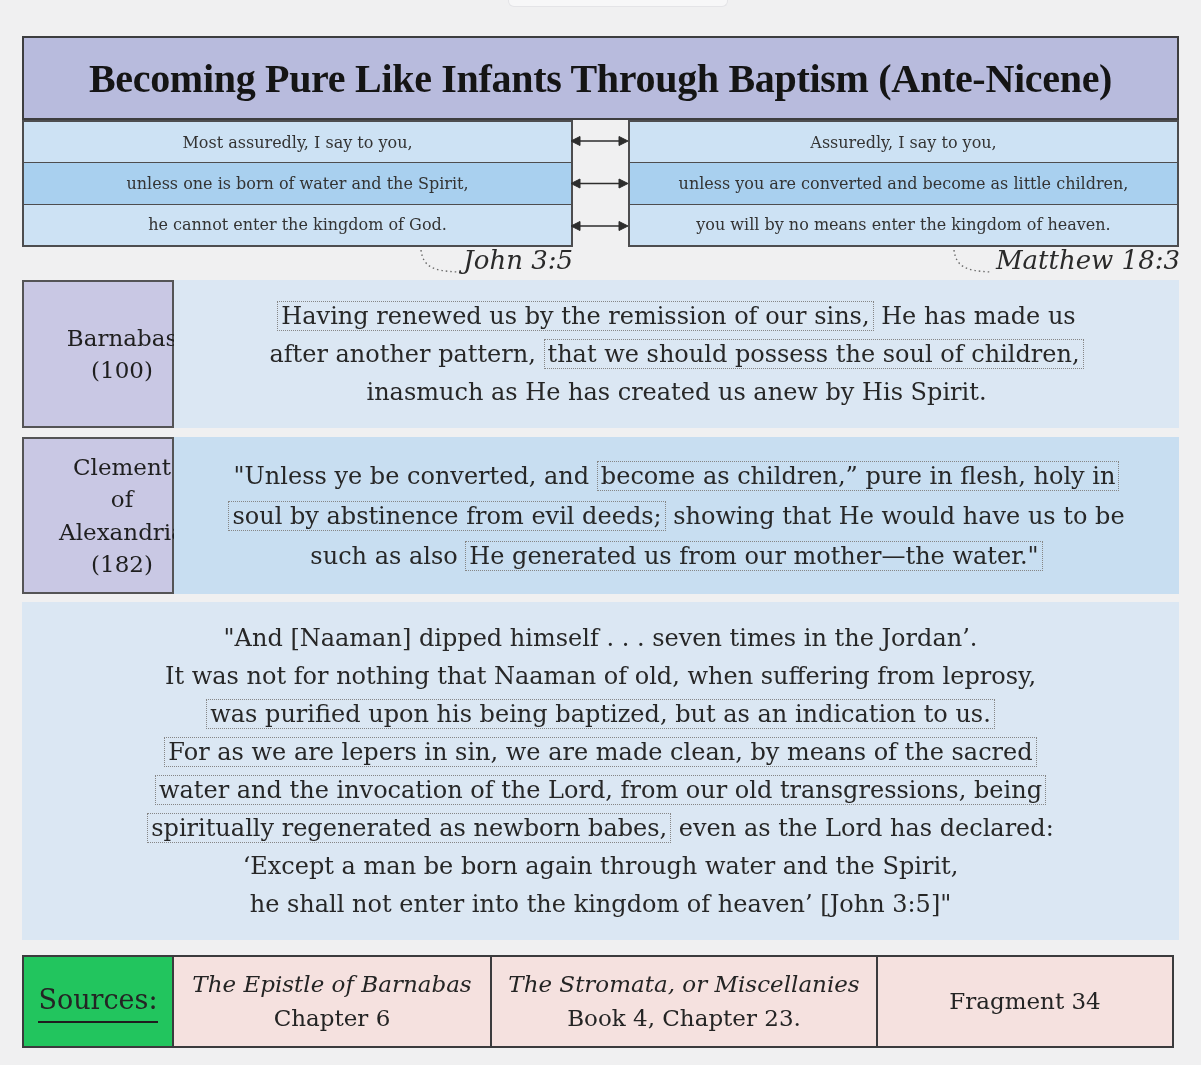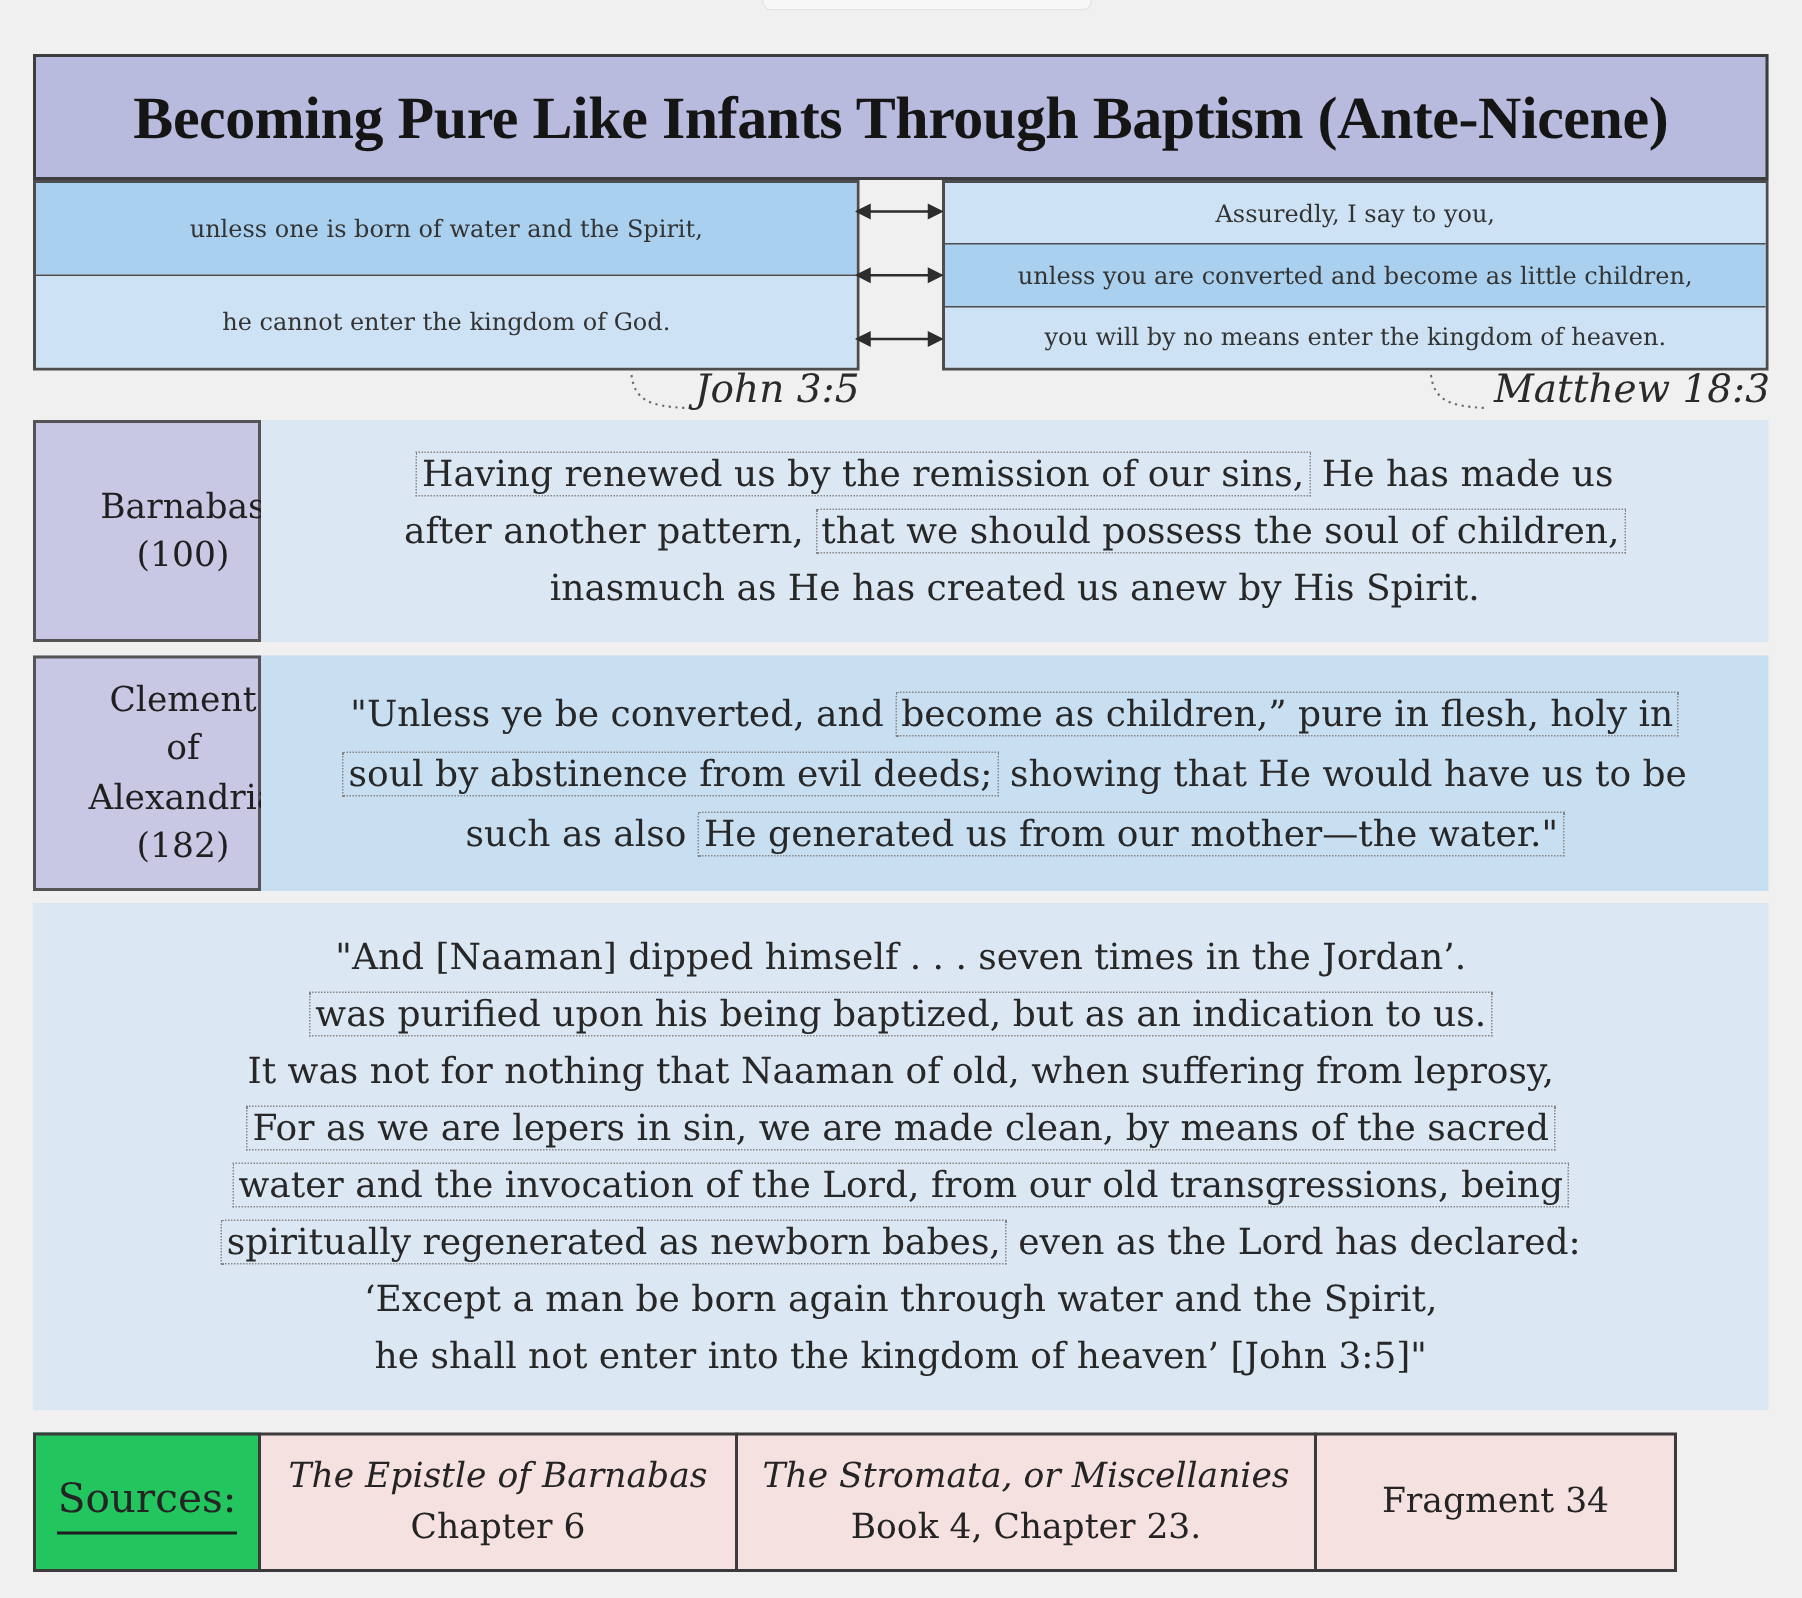--- a/index.html
+++ b/index.html
@@ -69,34 +69,35 @@
   .src-cell{
     box-sizing:border-box;border:2px solid #3b3b3d;background:#f5e1df;
     display:flex;flex-direction:column;align-items:center;justify-content:center;
     text-align:center;font-size:23px;color:#242424;line-height:1.45;
   }
   .src-cell + .src-cell{margin-left:-2px;}
   .src-label{width:152px;background:#22c55e;font-size:27px;flex-shrink:0;}
   .src-label .underline{border-bottom:2px solid #1e1e1e;padding-bottom:2px;}
   .src-c1{width:320px;}
   .src-c2{width:388px;}
-  .src-c3{width:242px;}
+  .src-c3{width:298px;}
   .src-title{font-style:italic;}
   .src-title.plain{font-style:normal;}
 </style>
 </head>
 <body>
 
 <div class="top-tab"></div>
 
 <div class="title-bar">
   <span class="t">Becoming Pure Like Infants Through Baptism (Ante-Nicene)</span>
 </div>
 
 <div class="scripture-col col-left">
+    <div class="scripture-row">Most assuredly, I say to you,</div>
     <div class="scripture-row scripture-row-accent">unless one is born of water and the Spirit,</div>
     <div class="scripture-row">he cannot enter the kingdom of God.</div>
   </div>
 <div class="scripture-col col-right">
     <div class="scripture-row">Assuredly, I say to you,</div>
     <div class="scripture-row scripture-row-accent">unless you are converted and become as little children,</div>
     <div class="scripture-row">you will by no means enter the kingdom of heaven.</div>
   </div>
 
 <svg class="arrows" width="59" height="127">
@@ -151,22 +152,22 @@
       </div>
       <div class="quote-panel lh40" style="background: rgb(200, 222, 241);">
         <div class="quote-line"><span class="seg">"Unless ye be converted, and </span><span class="seg boxed">become as children,” pure in flesh, holy in</span></div>
         <div class="quote-line"><span class="seg boxed">soul by abstinence from evil deeds;</span><span class="seg"> showing that He would have us to be</span></div>
         <div class="quote-line"><span class="seg">such as also </span><span class="seg boxed">He generated us from our mother—the water."</span></div>
       </div>
     </div>
     <div class="father-row" style="top: 602px; height: 338px;">
       <div class="quote-panel" style="background: rgb(219, 231, 243);">
         <div class="quote-line"><span class="seg">"And [Naaman] dipped himself . . . seven times in the Jordan’.</span></div>
+        <div class="quote-line"><span class="seg">It was not for nothing that Naaman of old, when suffering from leprosy,</span></div>
         <div class="quote-line"><span class="seg boxed">was purified upon his being baptized, but as an indication to us.</span></div>
-        <div class="quote-line"><span class="seg">It was not for nothing that Naaman of old, when suffering from leprosy,</span></div>
         <div class="quote-line"><span class="seg boxed">For as we are lepers in sin, we are made clean, by means of the sacred</span></div>
         <div class="quote-line"><span class="seg boxed">water and the invocation of the Lord, from our old transgressions, being</span></div>
         <div class="quote-line"><span class="seg boxed">spiritually regenerated as newborn babes,</span><span class="seg"> even as the Lord has declared:</span></div>
         <div class="quote-line"><span class="seg">‘Except a man be born again through water and the Spirit,</span></div>
         <div class="quote-line"><span class="seg">he shall not enter into the kingdom of heaven’ [John 3:5]"</span></div>
       </div>
     </div>
   </div>
 
 <div class="sources-row">

